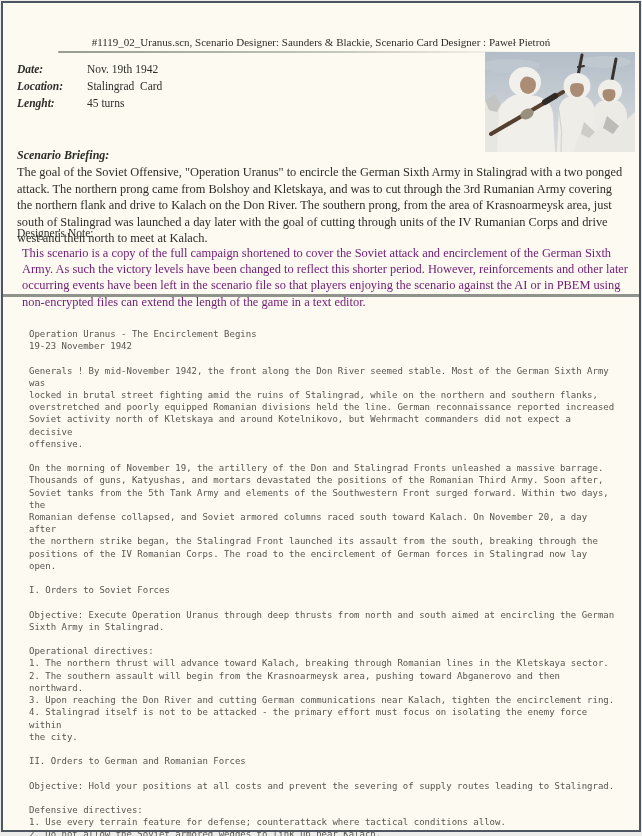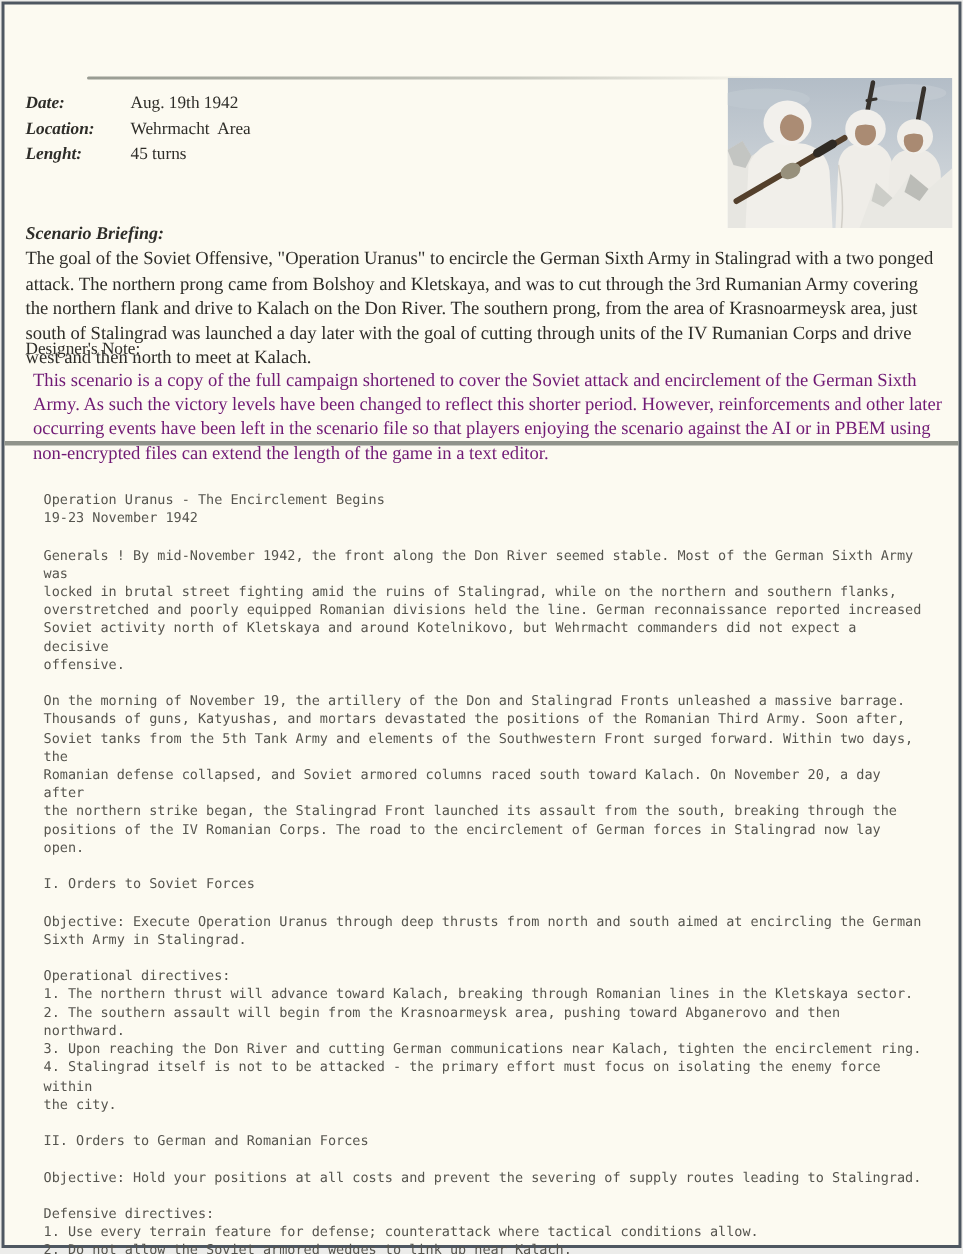--- a/index.html
+++ b/index.html
@@ -66,20 +66,21 @@
     color:#56554f; white-space:pre-wrap;
   }
 </style>
 </head>
 <body>
 
 <div class="page">
 
   <div class="top">
 
+    <div class="subtitle">#1119_02_Uranus.scn, Scenario Designer: Saunders &amp; Blackie, Scenario Card Designer : Paweł Pietroń</div>
     <div class="rule"></div>
 
     <div class="photo">
       <svg viewBox="0 0 150 100" width="150" height="100" preserveAspectRatio="none">
         <defs>
           <linearGradient id="sky" x1="0" x2="0" y1="0" y2="1">
             <stop offset="0%" stop-color="#b3bdc7"></stop>
             <stop offset="55%" stop-color="#c8cfd5"></stop>
             <stop offset="100%" stop-color="#d8dcdf"></stop>
           </linearGradient>
@@ -111,24 +112,24 @@
         <line x1="60" y1="50" x2="70" y2="44" stroke="#2f2a24" stroke-width="6" stroke-linecap="round"></line>
         <ellipse cx="42" cy="62" rx="7" ry="5" fill="#97907c" transform="rotate(-25 42 62)"></ellipse>
         <path d="M88,100 L99,70 110,80 122,64 134,74 150,60 150,100 Z" fill="#e9e8e3"></path>
         <path d="M99,70 L110,80 104,86 96,82 Z" fill="#b9bab6" opacity="0.6"></path>
         <path d="M122,64 L134,74 128,82 118,76 Z" fill="#8d8f8c" opacity="0.5"></path>
       </svg>
     </div>
 
     <div class="meta">
       <div class="meta-row">
-        <span class="meta-label">Date:</span><span class="meta-value">Aug. 19th 1942</span>
+        <span class="meta-label">Date:</span><span class="meta-value">Nov. 19th 1942</span>
       </div>
       <div class="meta-row">
-        <span class="meta-label">Location:</span><span class="meta-value">Wehrmacht  Area</span>
+        <span class="meta-label">Location:</span><span class="meta-value">Stalingrad  Card</span>
       </div>
       <div class="meta-row">
         <span class="meta-label">Lenght:</span><span class="meta-value">45 turns</span>
       </div>
     </div>
 
     <div class="briefing-head">Scenario Briefing:</div>
     <p class="briefing">The goal of the Soviet Offensive, "Operation Uranus" to encircle the German Sixth Army in Stalingrad with a two ponged attack. The northern prong came from Bolshoy and Kletskaya, and was to cut through the 3rd Rumanian Army covering the northern flank and drive to Kalach on the Don River. The southern prong, from the area of Krasnoarmeysk area, just south of Stalingrad was launched a day later with the goal of cutting through units of the IV Rumanian Corps and drive west and then north to meet at Kalach.</p>
 
     <div class="note-head">Designer's Note:</div>

